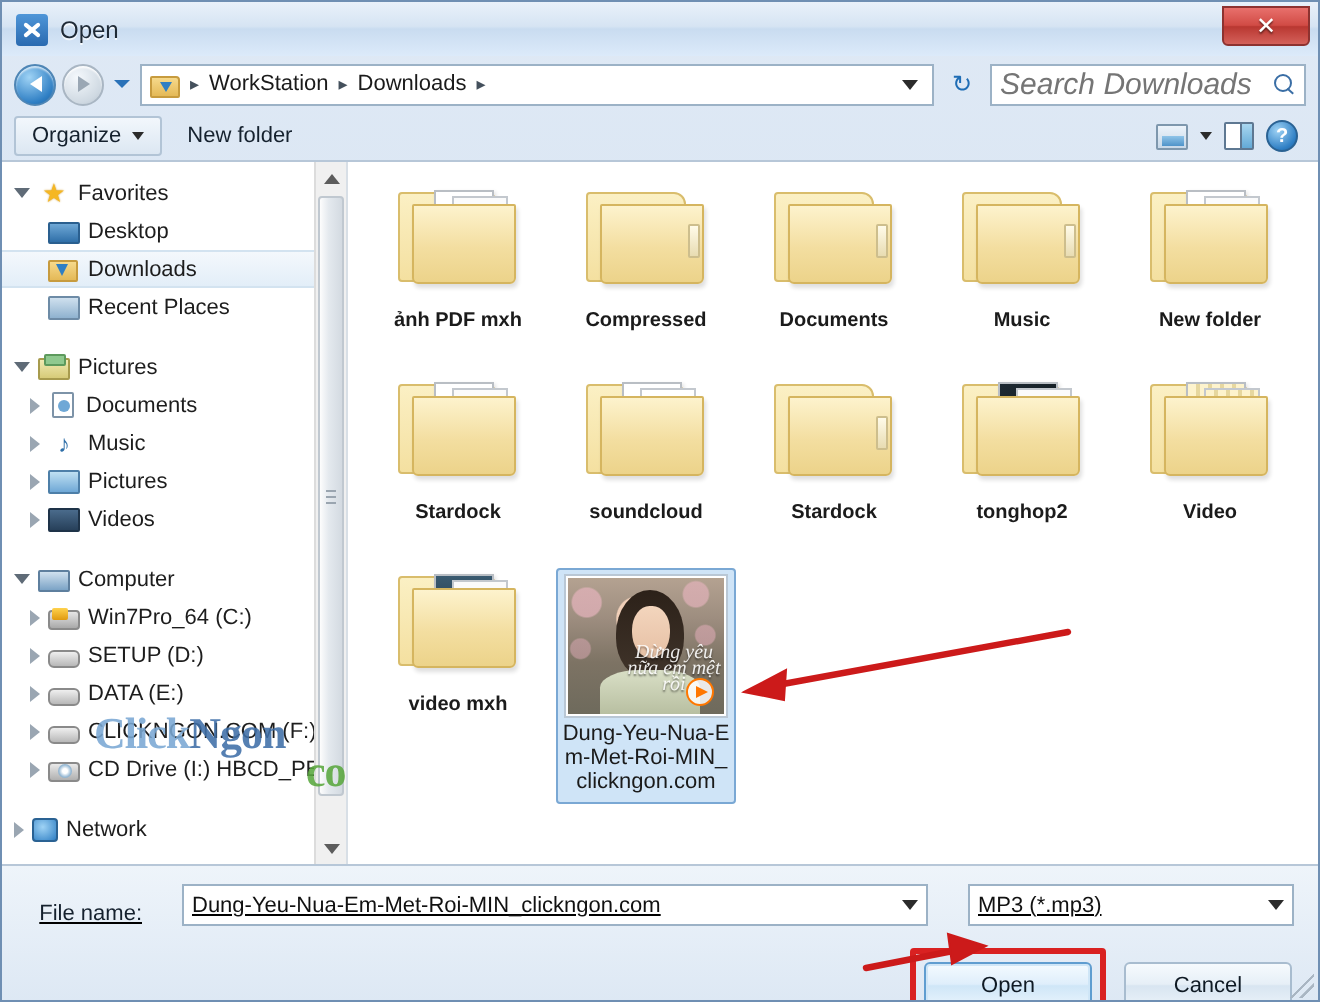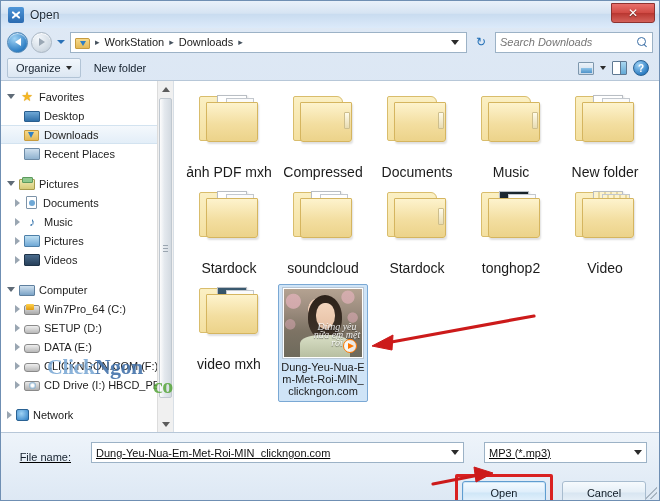--- a/index.html
+++ b/index.html
@@ -197,21 +197,21 @@
     display: flex;
     align-items: center;
     padding: 0 4px;
     flex: none;
   }
   .searchbox input {
     flex: 1;
     border: none;
     outline: none;
     font-family: "Liberation Sans", sans-serif;
-    font-size: 11px;
+    font-size: 15px;
     font-style: italic;
     color: #7b7b7b;
     background: transparent;
     min-width: 0;
   }
   .search-glass {
     width: 11px; height: 11px;
     position: relative;
     flex: none;
   }
@@ -644,27 +644,28 @@
   }
   .doc-pdf { background: radial-gradient(circle at 30% 35%, #e84b3a 0 22%, transparent 23%), radial-gradient(circle at 70% 45%, #1d3f7a 0 34%, transparent 35%), #fff; }
   .doc-z   { background: #ffffff; color: #c0392b; font-weight: bold; font-size: 26px; text-align:center; line-height:38px; font-family:"Liberation Serif",serif; }
   .doc-sc  { background: radial-gradient(circle at 50% 60%, #ff7700 0 20%, transparent 21%), #fff; }
   .doc-s   { background: linear-gradient(135deg,#1e2a33,#0d1418); color:#5fd0f0; font-weight:bold; font-size:24px; text-align:center; line-height:38px; font-family:"Liberation Serif",serif; }
   .doc-nf  { background: radial-gradient(circle at 50% 50%, #8fd6f4 0 30%, #2f9ad0 31% 58%, #ffffff 59%); }
   .doc-vid { background: linear-gradient(to bottom, #3a5a70, #16222c); }
   .doc-strip { background: repeating-linear-gradient(90deg, #fdf3cd 0 4px, #e6d79f 4px 6px); }
 
   .file-label {
-    margin-top: 20px;
-    font-size: 14px;
+    margin-top: 8px;
+    font-size: 10px;
     color: #1b1b1b;
     text-align: center;
     line-height: 13px;
     width: 90px;
     word-wrap: break-word;
+    font-weight: bold;
   }
 
   
   .media-cell {
     width: 94px;
   }
   .media-cell .sel-wrap {
     background: #cfe4f7;
     border: 1px solid #7aa8d4;
     border-radius: 2px;

